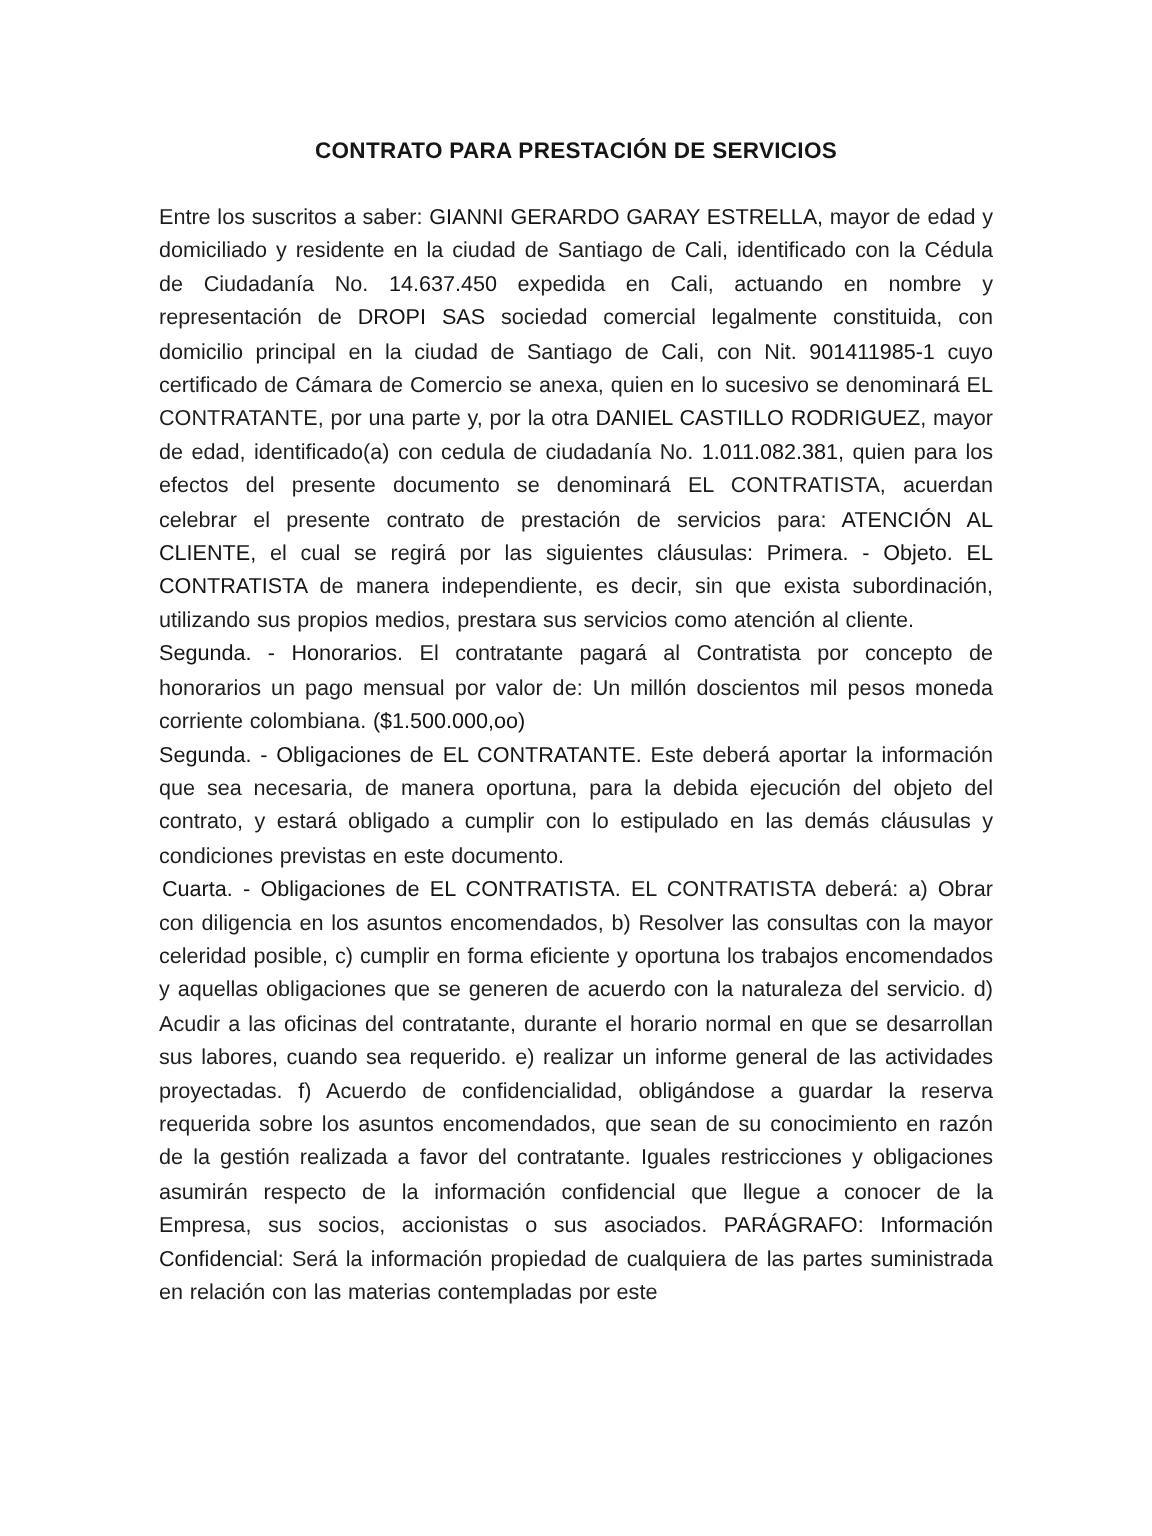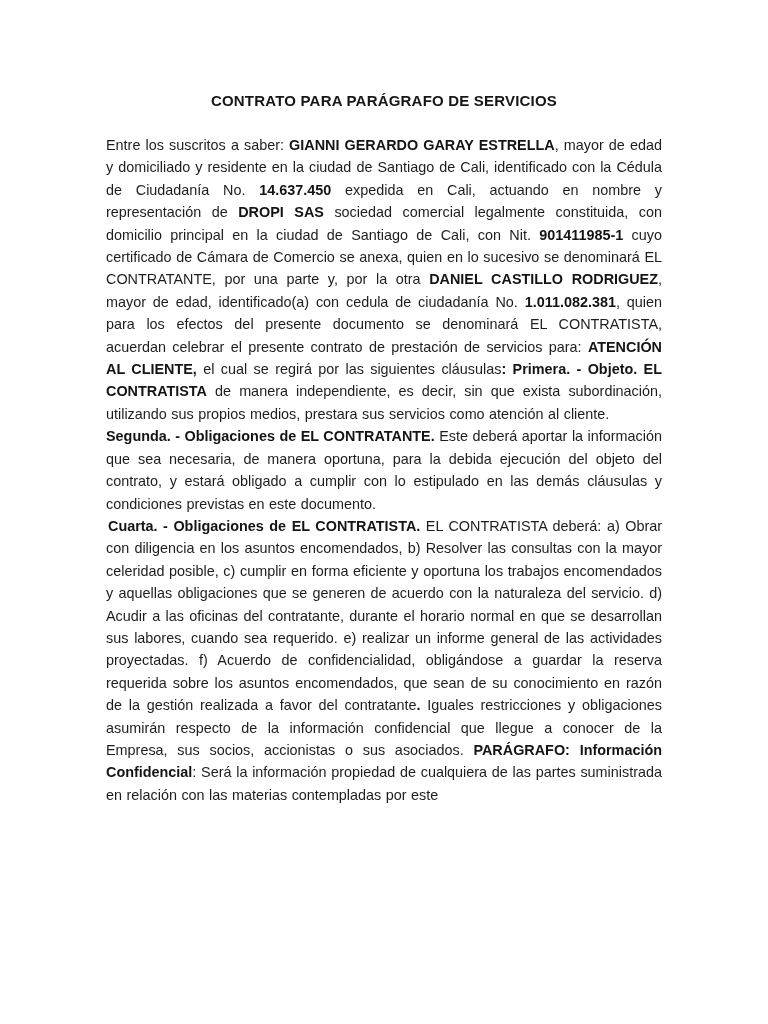--- a/index.html
+++ b/index.html
@@ -34,33 +34,34 @@
     margin: 0;
     font-size: 14.4px;
     line-height: 22.4px;
     text-align: justify;
     word-spacing: 0.5px;
   }
   p.para-indent {
     text-indent: 2px;
   }
   .b {
-    font-weight: bold;
+    font-weight: normal;
     color: #141414;
   }
 </style>
 </head>
 <body>
 
 <div class="page">
   <div class="content">
 
-    <h1 class="doc-title">CONTRATO PARA PARÁGRAFO DE SERVICIOS</h1>
+    <h1 class="doc-title">CONTRATO PARA PRESTACIÓN DE SERVICIOS</h1>
 
     <p class="para"><span>Entre los suscritos a saber: </span><span class="b">GIANNI GERARDO GARAY ESTRELLA</span><span>, mayor de edad y domiciliado y residente en la ciudad de Santiago de Cali, identificado con la Cédula de Ciudadanía No. </span><span class="b">14.637.450</span><span> expedida en Cali, actuando en nombre y representación de </span><span class="b">DROPI SAS</span><span> sociedad comercial legalmente constituida, con domicilio principal en la ciudad de Santiago de Cali, con Nit. </span><span class="b">901411985-1</span><span> cuyo certificado de Cámara de Comercio se anexa, quien en lo sucesivo se denominará EL CONTRATANTE, por una parte y, por la otra </span><span class="b">DANIEL CASTILLO RODRIGUEZ</span><span>, mayor de edad, identificado(a) con cedula de ciudadanía No. </span><span class="b">1.011.082.381</span><span>, quien para los efectos del presente documento se denominará EL CONTRATISTA, acuerdan celebrar el presente contrato de prestación de servicios para: </span><span class="b">ATENCIÓN AL CLIENTE,</span><span> el cual se regirá por las siguientes cláusulas</span><span class="b">: Primera. - Objeto. EL CONTRATISTA</span><span> de manera independiente, es decir, sin que exista subordinación, utilizando sus propios medios, prestara sus servicios como atención al cliente.</span></p>
 
+    <p class="para"><span class="b">Segunda. - Honorarios</span><span>. El contratante pagará al Contratista por concepto de honorarios un pago mensual por valor de: Un millón doscientos mil pesos moneda corriente colombiana. </span><span class="b">($1.500.000,oo)</span></p>
 
     <p class="para"><span class="b">Segunda. - Obligaciones de EL CONTRATANTE.</span><span> Este deberá aportar la información que sea necesaria, de manera oportuna, para la debida ejecución del objeto del contrato, y estará obligado a cumplir con lo estipulado en las demás cláusulas y condiciones previstas en este documento.</span></p>
 
     <p class="para para-indent"><span class="b">Cuarta. - Obligaciones de EL CONTRATISTA.</span><span> EL CONTRATISTA deberá: a) Obrar con diligencia en los asuntos encomendados, b) Resolver las consultas con la mayor celeridad posible, c) cumplir en forma eficiente y oportuna los trabajos encomendados y aquellas obligaciones que se generen de acuerdo con la naturaleza del servicio. d) Acudir a las oficinas del contratante, durante el horario normal en que se desarrollan sus labores, cuando sea requerido. e) realizar un informe general de las actividades proyectadas. f) Acuerdo de confidencialidad, obligándose a guardar la reserva requerida sobre los asuntos encomendados, que sean de su conocimiento en razón de la gestión realizada a favor del contratante</span><span class="b">.</span><span> Iguales restricciones y obligaciones asumirán respecto de la información confidencial que llegue a conocer de la Empresa, sus socios, accionistas o sus asociados. </span><span class="b">PARÁGRAFO: Información Confidencial</span><span>: Será la información propiedad de cualquiera de las partes suministrada en relación con las materias contempladas por este</span></p>
 
   </div>
 </div>
 
 </body></html>

